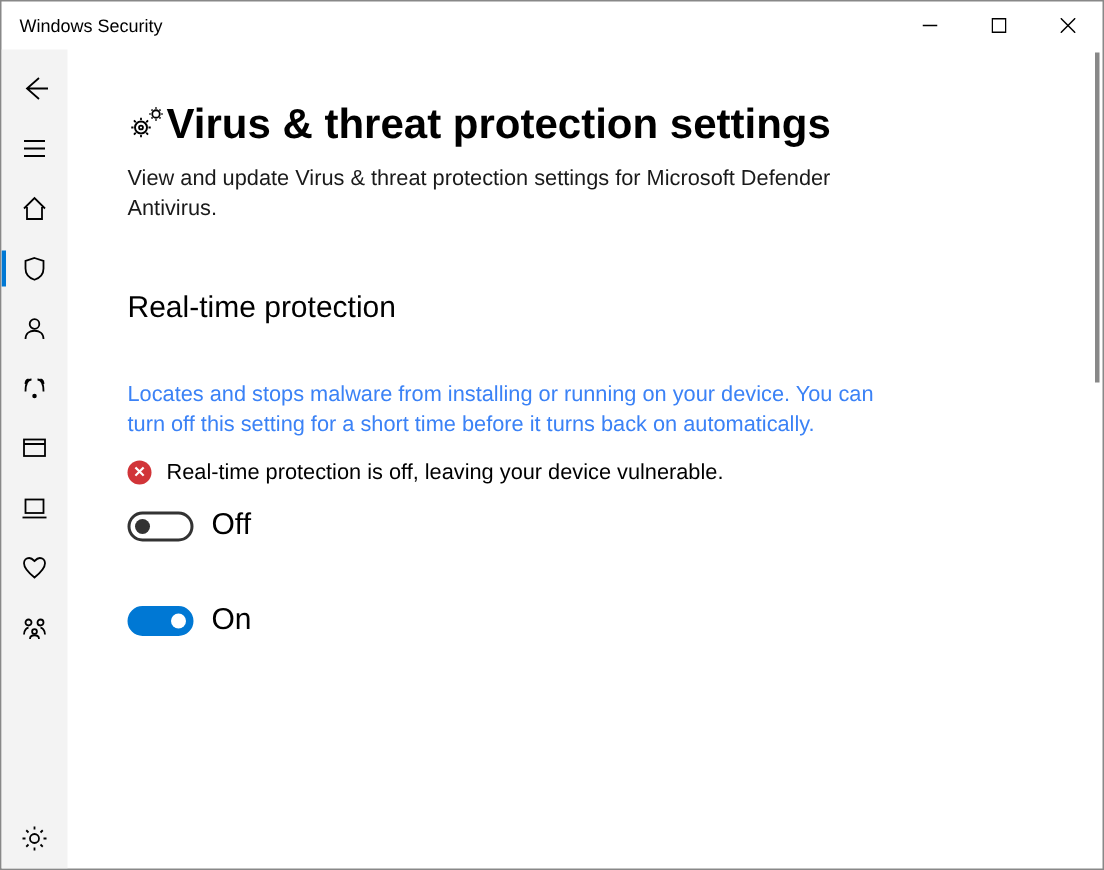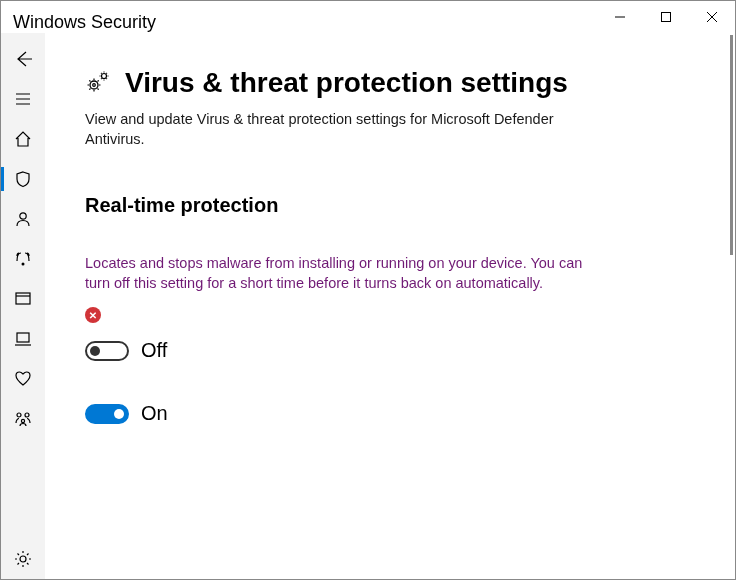--- a/index.html
+++ b/index.html
@@ -9,23 +9,23 @@
     background: #fff;
     width: 736px;
     height: 580px;
     border: 1px solid #888;
     overflow: hidden;
     position: relative;
   }
   .titlebar {
     height: 32px;
     display: flex;
-    align-items: flex-end;
+    align-items: center;
     padding-left: 12px;
-    font-size: 18px;
+    font-size: 12px;
     color: #000;
   }
   .titlebar-spacer { flex: 1; }
   .titlebar-btn {
     width: 46px;
     height: 32px;
     display: flex;
     align-items: center;
     justify-content: center;
     color: #000;
@@ -55,45 +55,45 @@
     bottom: 8px;
     width: 3px;
     background: #0078d4;
   }
   .sidebar-spacer { flex: 1; }
   .main {
     flex: 1;
     padding: 28px 40px 0 40px;
     overflow-y: auto;
   }
-  .page-header { display: flex; align-items: center; gap: 14px; margin-bottom: 10px; margin-top: 6px;}
+  .page-header { display: flex; align-items: center; margin-bottom: 10px; margin-top: 6px;}
   .page-title {
     font-size: 28px;
     font-weight: 600;
     color: #000;
     margin: 0;
     letter-spacing: 0px;
   }
   .page-desc {
     font-size: 14.5px;
     color: #1a1a1a;
     max-width: 500px;
     line-height: 1.4;
     margin-bottom: 44px;
   }
   .section { margin-bottom: 40px; max-width: 500px; }
   .section-title {
     font-size: 20px;
-    font-weight: 700;
+    font-weight: 400;
     margin: 0 0 4px 0;
     color: #000;
   }
   .section-desc {
     font-size: 14.5px;
-    color: #701a75;
+    color: #3b82f6;
     line-height: 1.4;
     margin-bottom: 14px;
     margin-top: 36px;
   }
   .warning-row {
     display: flex;
     align-items: center;
     gap: 10px;
     font-size: 14.5px;
     color: #000;
@@ -260,20 +260,21 @@
       </span>
       <h1 class="page-title">Virus &amp; threat protection settings</h1>
     </div>
     <div class="page-desc">View and update Virus &amp; threat protection settings for Microsoft Defender Antivirus.</div>
 
     <div class="section">
       <h2 class="section-title">Real-time protection</h2>
       <div class="section-desc">Locates and stops malware from installing or running on your device. You can turn off this setting for a short time before it turns back on automatically.</div>
       <div class="warning-row">
         <span class="error-icon">✕</span>
+        <span>Real-time protection is off, leaving your device vulnerable.</span>
       </div>
       <div class="toggle-row">
         <div class="toggle off"></div>
         <span class="toggle-label">Off</span>
       </div>
     </div>
 
     <div class="section">
       <div class="toggle-row">
         <div class="toggle on"></div>

